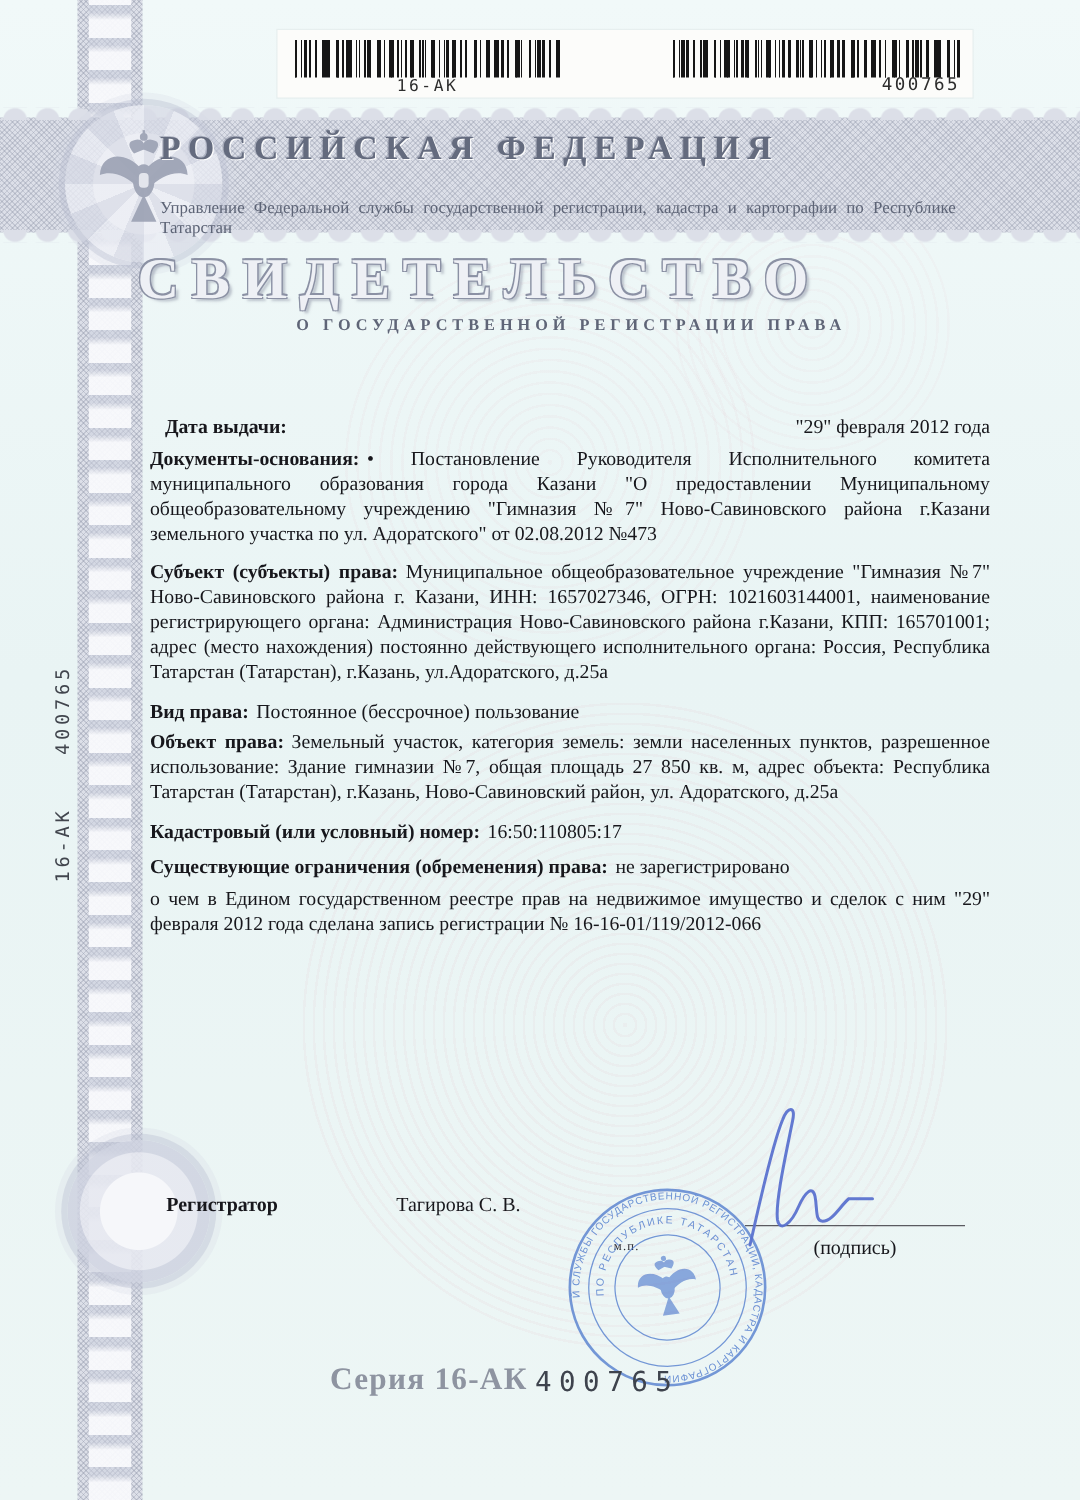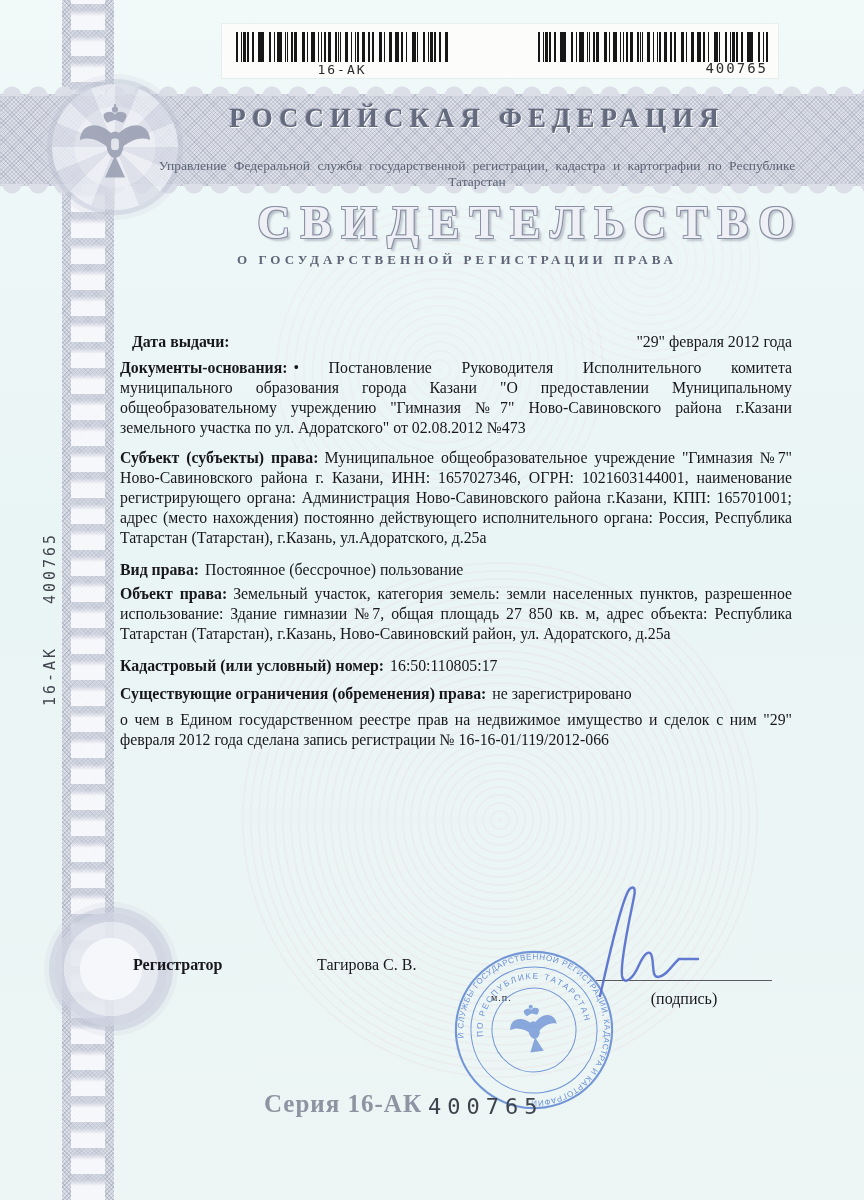--- a/index.html
+++ b/index.html
@@ -55,29 +55,29 @@
     background-image:
       repeating-linear-gradient(90deg,#161616 0 2px,transparent 2px 5px,#161616 5px 6px,transparent 6px 11px),
       repeating-linear-gradient(90deg,#161616 0 1px,transparent 1px 7px,#161616 7px 10px,transparent 10px 17px);}
   .bars.left{left:14px;width:212px;}
   .bars.right{left:316px;width:230px;}
   .bc-label{position:absolute;font-family:"DejaVu Sans Mono",monospace;color:#2d2d2d;}
   .bc-label.left{left:14px;width:212px;top:38px;text-align:center;font-size:13px;letter-spacing:2px;}
   .bc-label.right{left:416px;width:130px;top:36px;text-align:right;font-size:14px;letter-spacing:2px;}
 
   
-  .hdr{position:absolute;left:128px;right:38px;text-align:center;color:#5d6476;}
+  .hdr{position:absolute;left:128px;right:38px;color:#5d6476;}
   .hdr-country{top:103px;font-size:27px;font-weight:bold;letter-spacing:6px;color:#646b7e;
     text-shadow:1px 1px 0 rgba(255,255,255,.9),-1px -1px 0 rgba(120,126,146,.45);}
   .hdr-registry{top:138px;font-size:13.5px;font-weight:bold;letter-spacing:1.5px;color:#596073;
     text-decoration:underline;text-decoration-color:rgba(89,96,115,.55);text-underline-offset:2px;}
   .hdr-authority{top:158px;font-size:13.5px;color:#5d6476;word-spacing:4px;}
 
   
-  .title{position:absolute;left:110px;right:60px;top:196px;text-align:right;
+  .title{position:absolute;left:110px;right:60px;top:196px;text-align:left;
     font-size:46px;font-weight:bold;letter-spacing:10px;color:#eef0f5;
     text-shadow:1px 1px 0 #8b91a4,-1px -1px 0 #8b91a4,1px -1px 0 #8b91a4,-1px 1px 0 #8b91a4,3px 3px 2px rgba(139,145,164,.5);}
   .subtitle{position:absolute;left:110px;right:60px;top:252px;text-align:center;
     font-size:13px;font-weight:bold;letter-spacing:4px;color:#5f6577;}
 
   
   .content{position:absolute;left:120px;width:672px;top:332px;color:#17171c;
     font-size:15.8px;line-height:20px;}
   .row-date{display:flex;justify-content:space-between;gap:37px;}
   .row-date .lbl{padding-left:12px;}

